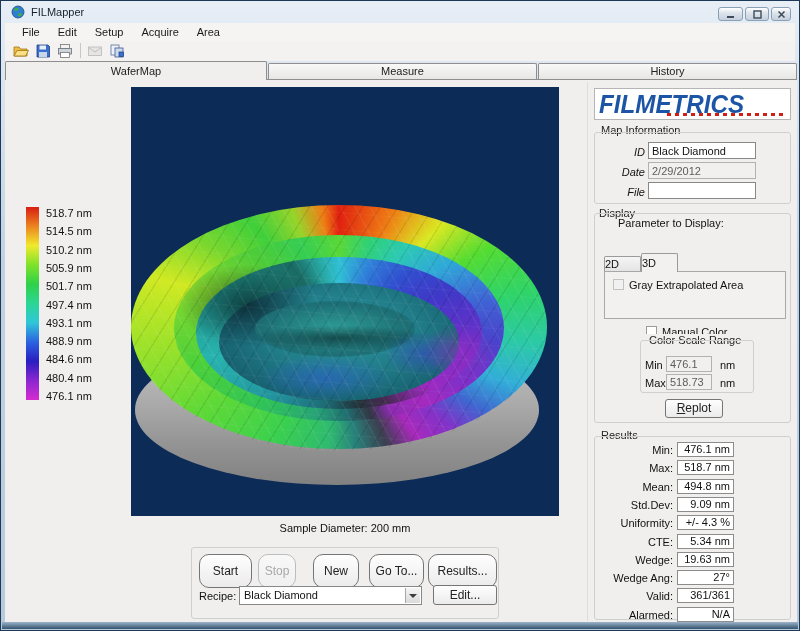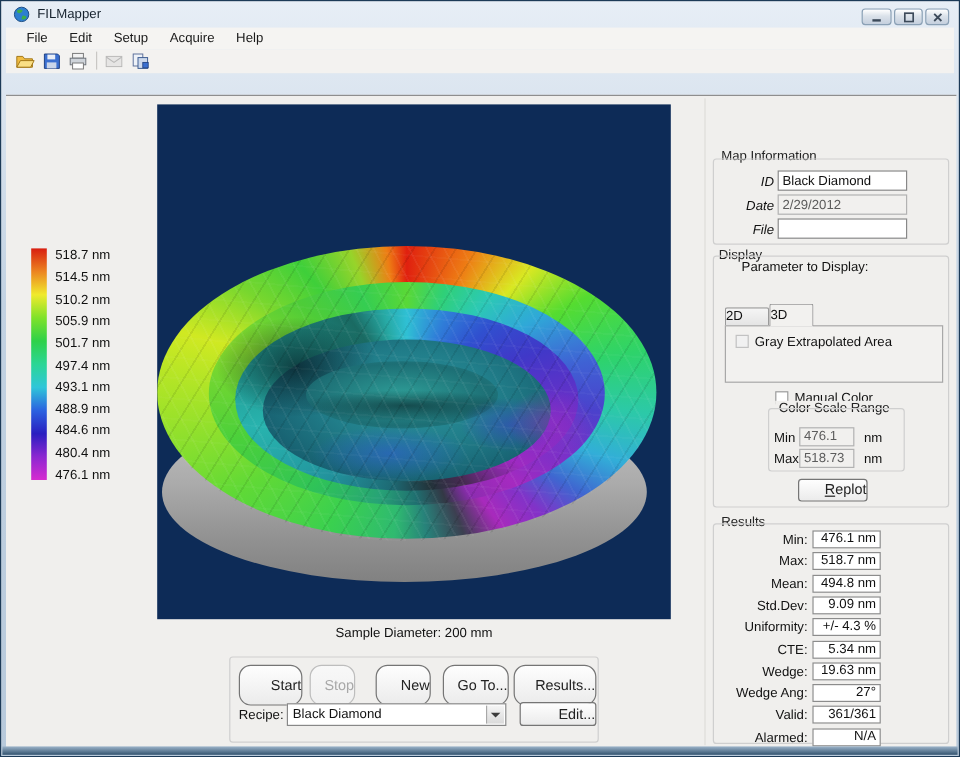--- a/index.html
+++ b/index.html
@@ -97,21 +97,21 @@
 
   #caption { left:126px; top:442px; width:428px; text-align:center; color:#111; }
 
   
   .groupbox { border:1px solid #cfcfcf; border-radius:3px; }
   .grouplabel { background:#f0efed; padding:0 3px; color:#222; white-space:nowrap; }
   .tb { background:#fff; border:1px solid #888; padding:1px 3px; font-size:11px;
     font-family:"Liberation Sans",sans-serif; color:#111; }
   .tb.ro { background:#f1f0ee; color:#5c5c5c; border-color:#b2b2b2; }
   .btn { border:1px solid #757575; border-radius:3px; color:#222;
-    background:linear-gradient(#fefefe,#ebebeb); text-align:right; font-size:12px; }
+    background:linear-gradient(#fefefe,#ebebeb); text-align:center; font-size:12px; }
   .btn.disabled { color:#a8a8a8; border-color:#bdbdbd; background:linear-gradient(#f8f8f8,#f0f0f0); }
   .ul-first { display:block; }
   .ul-first::first-letter { text-decoration:underline; }
   .combo { background:#fff; border:1px solid #888; }
   .combo .val { position:absolute; left:4px; top:2px; right:17px; overflow:hidden; white-space:nowrap; }
   .combo .arrowbox { position:absolute; right:1px; top:1px; bottom:1px; width:15px;
     border-left:1px solid #a8a8a8; background:linear-gradient(#f5f5f5,#dadada);
     display:flex; align-items:center; justify-content:center; }
   .tri { width:0; height:0; border:4px solid transparent; border-top-color:#3c3c3c; margin-top:4px; }
   .cb { width:11px; height:11px; background:#fff; border:1px solid #9a9a9a; }
@@ -169,21 +169,21 @@
           </svg>
       </span>
     </span>
   </div>
 
   <div id="menubar">
     <span class="menu-item">File</span>
     <span class="menu-item">Edit</span>
     <span class="menu-item">Setup</span>
     <span class="menu-item">Acquire</span>
-    <span class="menu-item">Help</span>
+    <span class="menu-item">Area</span>
   </div>
 
   <div id="toolbar">
     <span class="tbicon" style="left:8px">
       <svg width="16" height="16" viewBox="0 0 16 16">
         <path d="M1 4 h5 l1.5 2 H14 v7 H1 z" fill="#f0bc42" stroke="#a07414" stroke-width="0.8"></path>
         <path d="M1 13 L4 7.5 h11.5 L12.5 13 z" fill="#fadf85" stroke="#a07414" stroke-width="0.8"></path>
       </svg>
     </span>
     <span class="tbicon" style="left:30px">
@@ -209,20 +209,25 @@
     </span>
     <span class="tbicon" style="left:104px">
       <svg width="16" height="16" viewBox="0 0 16 16">
         <rect x="2" y="2" width="8" height="10" fill="#eef2f8" stroke="#5a6f9a" stroke-width="0.8"></rect>
         <rect x="6" y="5" width="8" height="9" fill="#cdd9ec" stroke="#3a5a90" stroke-width="0.8"></rect>
         <rect x="10" y="9" width="4.5" height="4.5" fill="#3a6fd0" stroke="#1d3f80" stroke-width="0.7"></rect>
       </svg>
     </span>
   </div>
 
+  <div id="tabstrip">
+    <span class="tab active" style="left:0; width:262px">WaferMap</span>
+    <span class="tab" style="left:263px; width:269px">Measure</span>
+    <span class="tab" style="left:533px; width:259px">History</span>
+  </div>
 
   <div id="content">
     <div id="vdivider" class="abs"></div>
 
     <div id="colorbar" class="abs"></div>
     <span class="cblabel abs" style="top:127px">518.7 nm</span>
     <span class="cblabel abs" style="top:145px">514.5 nm</span>
     <span class="cblabel abs" style="top:164px">510.2 nm</span>
     <span class="cblabel abs" style="top:182px">505.9 nm</span>
     <span class="cblabel abs" style="top:200px">501.7 nm</span>
@@ -257,20 +262,24 @@
     <button class="abs btn ctl-btn" style="left:423px; top:474px; width:69px">Results...</button>
     <span class="abs" style="left:194px; top:510px">Recipe:</span>
     <div class="abs combo" style="left:234px; top:506px; width:183px; height:19px">
       <span class="val">Black Diamond</span>
       <span class="arrowbox">
           <span class="tri"></span>
         </span>
     </div>
     <button class="abs btn" style="left:428px; top:505px; width:64px; height:20px; line-height:18px">Edit...</button>
 
+    <div id="logo-box" class="abs">
+      <span id="logo-text">FILMETRICS</span>
+      <span id="logo-dash"></span>
+    </div>
 
     <span class="abs grouplabel" style="left:593px; top:44px">Map Information</span>
     <div class="abs groupbox" style="left:589px; top:52px; width:197px; height:72px"></div>
     <span class="abs mi-label" style="left:606px; top:66px">ID</span>
     <input class="abs tb" style="left: 643px; top: 62px; width: 108px; height: 17px;" value="Black Diamond">
     <span class="abs mi-label" style="left:606px; top:86px">Date</span>
     <input class="abs tb ro" style="left: 643px; top: 82px; width: 108px; height: 17px;" readonly="" value="2/29/2012">
     <span class="abs mi-label" style="left:606px; top:106px">File</span>
     <input class="abs tb" style="left: 643px; top: 102px; width: 108px; height: 17px;" value="">
 

